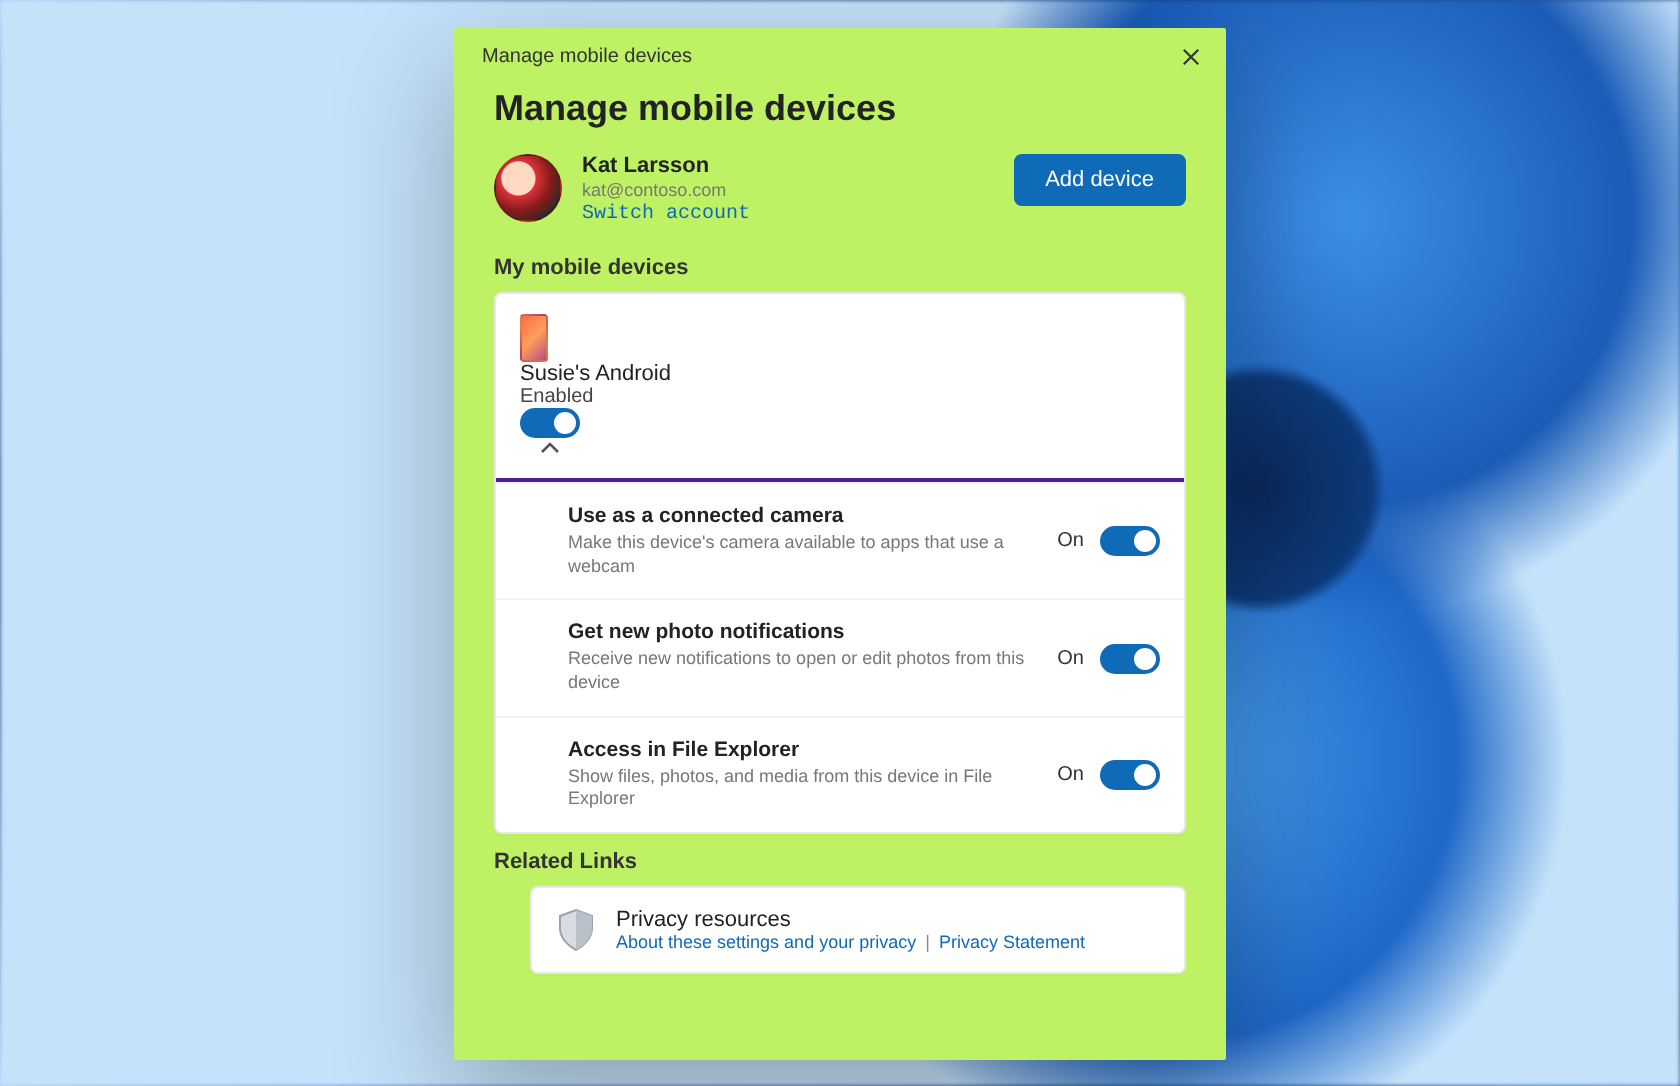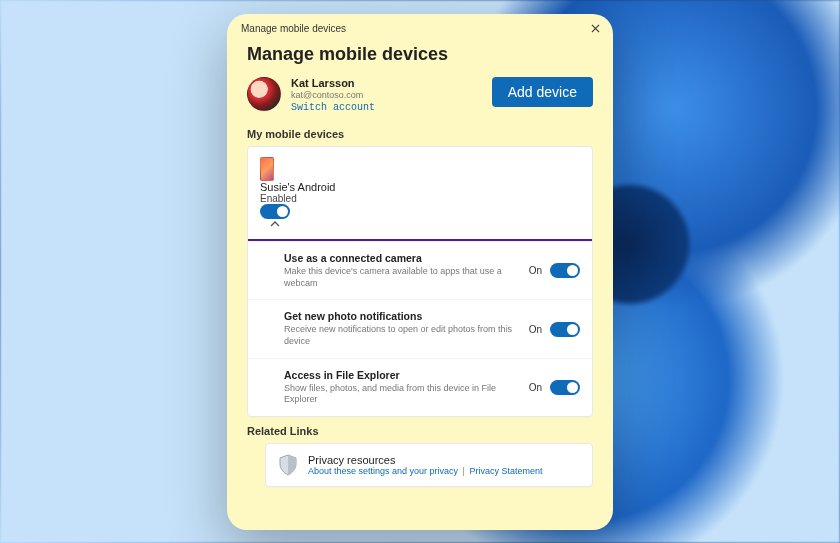--- a/index.html
+++ b/index.html
@@ -12,41 +12,41 @@
     radial-gradient(circle at 75% 45%, #0a2a5c 0%, #0d3a7a 8%, transparent 9%),
     radial-gradient(circle at 60% 30%, #5bb3ff 0%, #2a7dd8 15%, transparent 20%),
     radial-gradient(circle at 80% 20%, #3d8fe8 0%, #1a5cb8 18%, transparent 25%),
     radial-gradient(circle at 70% 70%, #4aa0f0 0%, #1e68c8 20%, transparent 28%),
     radial-gradient(circle at 50% 55%, #6bc0ff 0%, #2d7de0 22%, transparent 30%),
     #c5e2fa;
     filter: blur(1px);
   }
   .window {
     position: absolute; left: 227px; top: 14px; width: 386px; height: 516px;
-    background: #fef9c3; border-radius: 20px; box-shadow: 0 20px 60px rgba(0,0,0,.3);
+    background: #bef264; border-radius: 1px; box-shadow: 0 20px 60px rgba(0,0,0,.3);
     display: flex; flex-direction: column;
   }
   .titlebar {
     display: flex; justify-content: space-between; align-items: center;
     padding: 6px 10px 2px 14px; font-size: 10px; color: #333;
   }
   .titlebar .close { width: 16px; height: 16px; display: flex; align-items: center; justify-content: center; cursor: pointer; }
   .titlebar .close svg { width: 9px; height: 9px; }
   .content { padding: 6px 20px 12px 20px; overflow: auto; }
   .page-title { font-size: 18px; font-weight: 600; color: #222; margin-bottom: 12px; }
   .user-row { display: flex; align-items: flex-start; justify-content: space-between; margin-bottom: 14px; }
   .user-left { display: flex; align-items: flex-start; gap: 10px; }
   .avatar { width: 34px; height: 34px; border-radius: 50%; background: radial-gradient(circle at 35% 35%, #ffd9c2 0%, #ffd9c2 28%, #d9323a 30%, #8a1a1a 55%, #2a2a2a 80%); border: 1px solid rgba(0,0,0,.1); }
   .user-info { display: flex; flex-direction: column; line-height: 1.2; }
   .user-name { font-size: 11px; font-weight: 600; color: #222; }
   .user-email { font-size: 9px; color: #777; }
   .switch-link { font-size: 10px; color: #0f6ab8; cursor: pointer; margin-top: 1px; font-family: Liberation Mono, monospace; }
   .add-btn {
     background: #0f6ab8; color: #fff; border: none; border-radius: 4px;
-    padding: 7px 16px; font-size: 14px; cursor: pointer;
+    padding: 7px 16px; font-size: 11px; cursor: pointer;
   }
   .section-label { font-size: 11px; font-weight: 600; color: #333; margin: 8px 0 6px; }
   .card {
     background: #fff; border: 1px solid #e6e8ec; border-radius: 4px;
     margin-bottom: 8px; box-shadow: 0 1px 1px rgba(0,0,0,.02);
   }
   .device-head {
     display: flex; padding: 10px 12px;
     border-bottom: 2px solid #4c1d95; cursor: pointer; flex-direction: column;
   }

